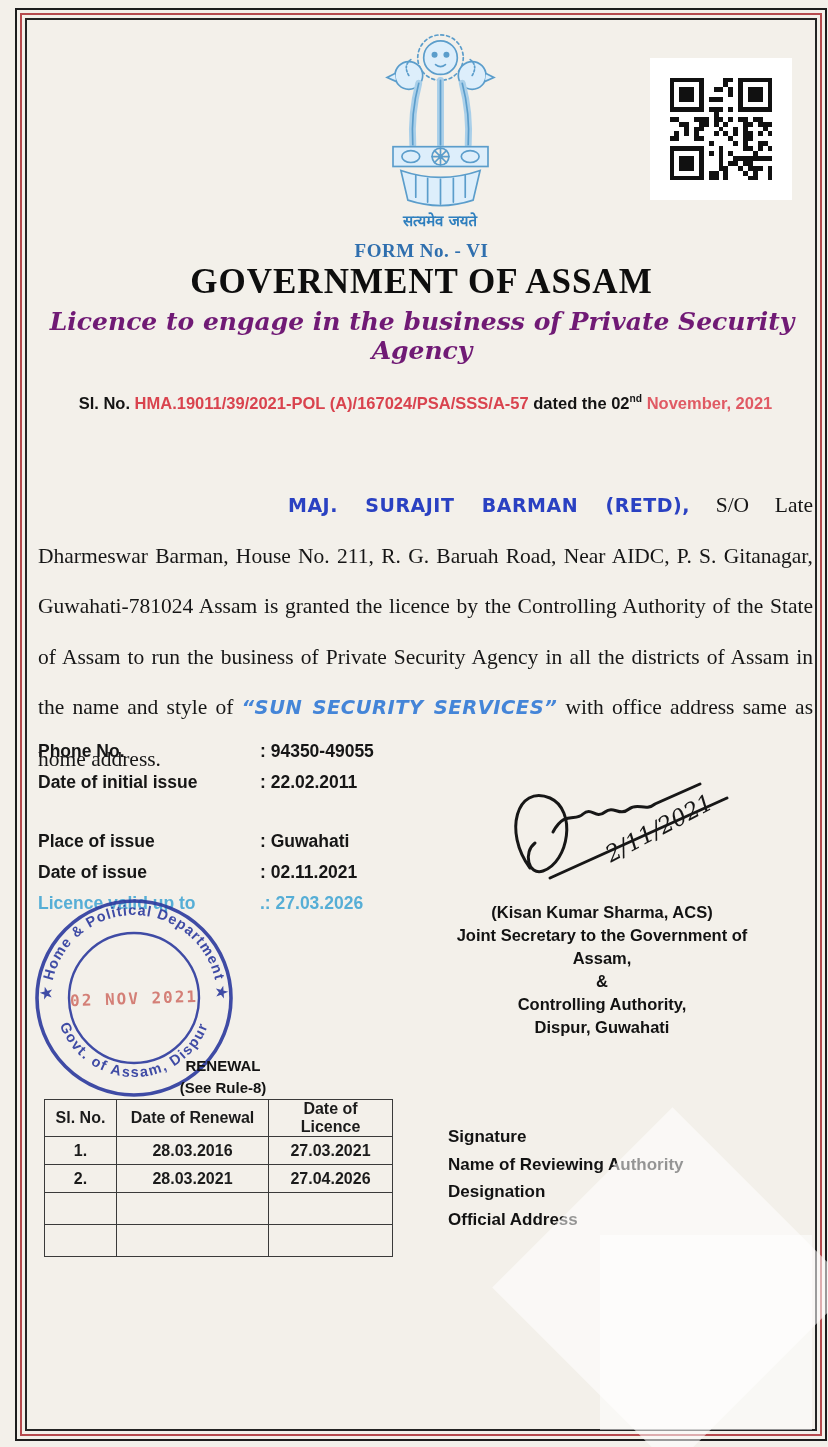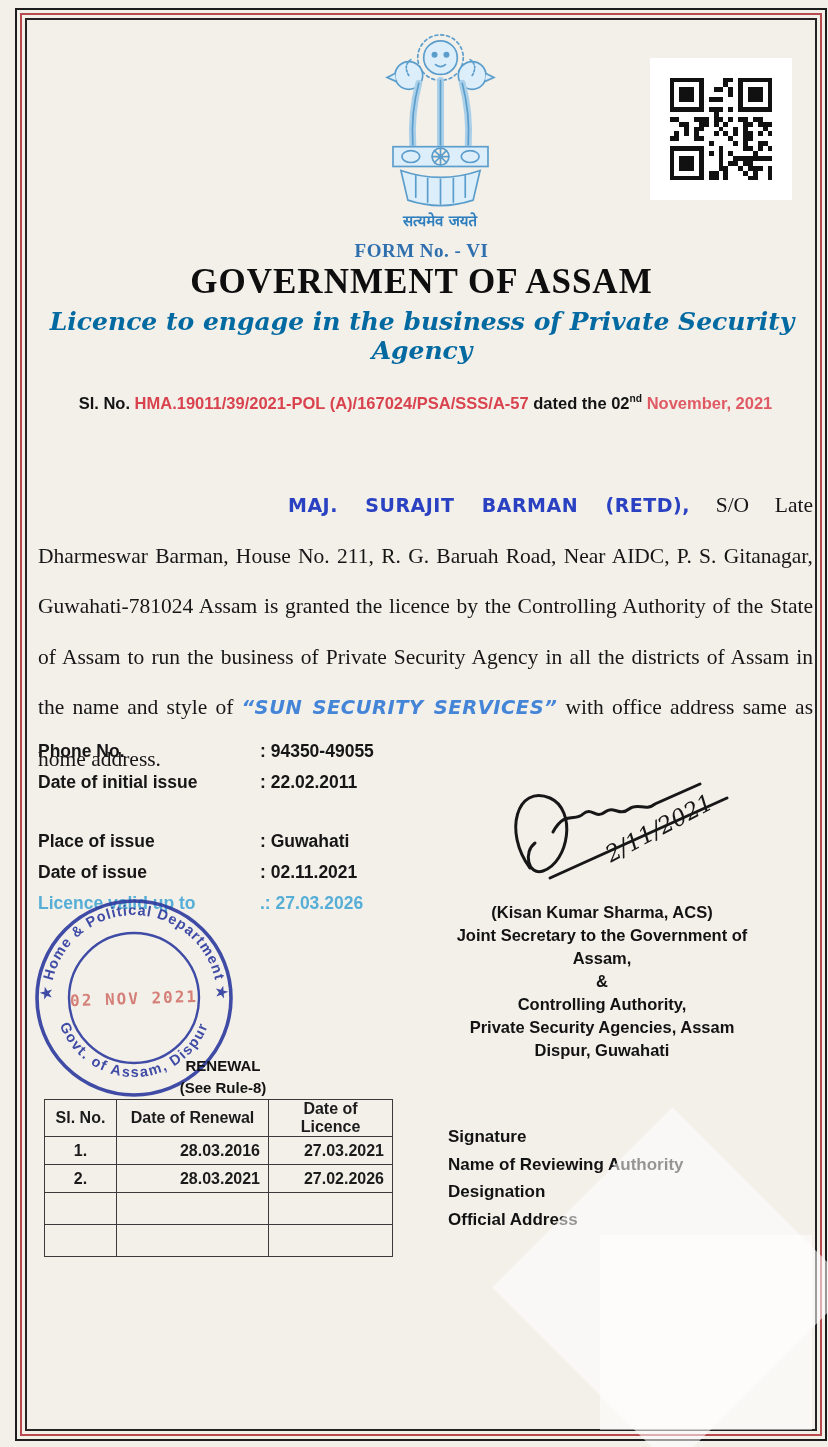--- a/index.html
+++ b/index.html
@@ -12,21 +12,21 @@
   
   .emblem{position:absolute;left:368px;top:24px;width:145px;height:188px;}
   .emblem-caption{position:absolute;left:355px;top:210px;width:170px;text-align:center;
     font-family:"DejaVu Sans",sans-serif;font-size:15px;font-weight:bold;color:#2f7fbe;}
   .qr{position:absolute;left:650px;top:58px;width:142px;height:142px;background:#fdfdfb;}
   .form-no{position:absolute;left:20px;right:12px;top:240px;text-align:center;
     font-family:"Liberation Serif",serif;font-weight:bold;font-size:19px;letter-spacing:.5px;color:#2f6fae;}
   .gov-title{position:absolute;left:20px;right:12px;top:262px;text-align:center;
     font-family:"Liberation Serif",serif;font-weight:bold;font-size:35px;letter-spacing:1px;color:#0e0e0e;}
   .script-line{position:absolute;left:21px;right:12px;top:307px;text-align:center;
-    font-family:"DejaVu Serif",serif;font-style:italic;font-weight:bold;font-size:25px;color:#0369a1;}
+    font-family:"DejaVu Serif",serif;font-style:italic;font-weight:bold;font-size:25px;color:#701a75;}
   .act-line{position:absolute;left:24px;right:14px;top:356px;text-align:center;
     font-size:13.4px;font-weight:bold;letter-spacing:-.2px;color:#181818;}
   .sl-line{position:absolute;left:30px;right:14px;top:393px;text-align:center;
     font-size:16.5px;font-weight:bold;color:#141414;}
   .sl-line .red{color:#d9434e;}
   .sl-line .pink{color:#e05a64;}
   .sl-line sup{font-size:.62em;vertical-align:super;}
   
   .para{position:absolute;left:38px;right:22px;top:480px;
     font-family:"Liberation Serif",serif;font-size:21.5px;line-height:50.5px;
@@ -44,21 +44,21 @@
     font-family:"DejaVu Serif",serif;font-style:italic;font-size:23px;color:#171717;white-space:nowrap;}
   .authority{position:absolute;left:430px;top:901px;width:344px;text-align:center;
     font-size:16.5px;font-weight:bold;line-height:23px;color:#121212;}
   
   .stamp{position:absolute;left:20px;top:884px;width:228px;height:228px;}
   
   .renewal-head{position:absolute;left:148px;top:1055px;width:150px;text-align:center;
     font-size:15px;font-weight:bold;line-height:22px;color:#121212;}
   table.renewal{position:absolute;left:44px;top:1099px;border-collapse:collapse;
     font-size:16px;font-weight:bold;color:#1b1b1b;}
-  table.renewal td,table.renewal th{border:1.6px solid #3a3a3a;padding:0 8px;height:27px;text-align:right;}
+  table.renewal td,table.renewal th{border:1.6px solid #3a3a3a;padding:0 8px;height:27px;text-align:center;}
   table.renewal th{text-align:center;padding:0 6px;}
   table.renewal td.c{text-align:center;}
   table.renewal col.c1{width:72px;} table.renewal col.c2{width:152px;} table.renewal col.c3{width:124px;}
   table.renewal tr.empty td{height:31px;}
   
   .review{position:absolute;left:448px;top:1123px;font-size:17px;font-weight:bold;line-height:27.5px;color:#121212;}
   
   .patch{position:absolute;background:rgba(255,255,255,.55);pointer-events:none;}
   .patch.diamond{left:545px;top:1160px;width:255px;height:255px;transform:rotate(45deg);}
   .patch.rect{left:600px;top:1235px;width:212px;height:195px;background:rgba(255,255,255,.5);}
@@ -262,21 +262,20 @@
       <path d="M55,108 L232,28"></path>
     </g>
   </svg>
   <div class="sig-date">2/11/2021</div>
 
   <div class="authority">
     <div>(Kisan Kumar Sharma, ACS)</div>
     <div>Joint Secretary to the Government of Assam,</div>
     <div>&amp;</div>
     <div>Controlling Authority,</div>
-    <div>Private Security Agencies, Assam</div>
     <div>Dispur, Guwahati</div>
   </div>
 
   <svg class="stamp" viewBox="0 0 228 228">
     <defs>
       <path id="arcTop" d="M31,114 A83,83 0 0 1 197,114"></path>
       <path id="arcBot" d="M35,114 A79,79 0 0 0 193,114"></path>
     </defs>
     <g opacity="0.9">
       <circle cx="114" cy="114" r="97" fill="none" stroke="#2c3a9e" stroke-width="3.6"></circle>
@@ -309,21 +308,21 @@
       <th>Date of Licence</th>
     </tr>
     <tr>
       <td class="c">1.</td>
       <td>28.03.2016</td>
       <td>27.03.2021</td>
     </tr>
     <tr>
       <td class="c">2.</td>
       <td>28.03.2021</td>
-      <td>27.02.2026</td>
+      <td>27.04.2026</td>
     </tr>
     <tr class="empty">
       <td class="c"></td>
       <td></td>
       <td></td>
     </tr>
     <tr class="empty">
       <td class="c"></td>
       <td></td>
       <td></td>

